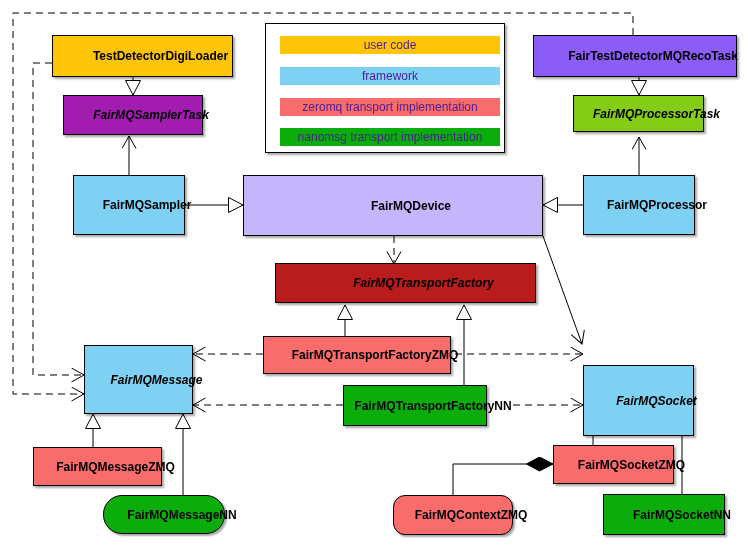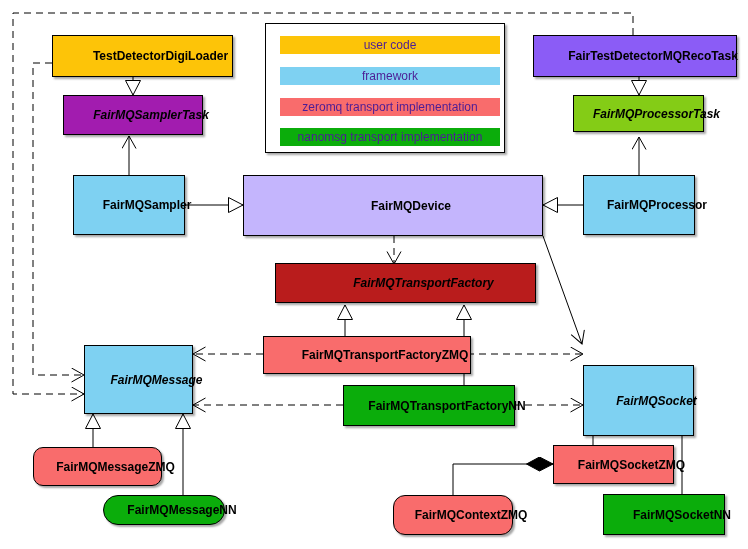--- a/index.html
+++ b/index.html
@@ -93,26 +93,26 @@
   <div class="node" style="left: 533px; top: 35px; width: 204px; height: 42px; background-color: #8b5cf6;">FairTestDetectorMQRecoTask</div>
 
   <div class="node abstract" style="left: 63px; top: 95px; width: 140px; height: 40px; background-color: #a21caf;">FairMQSamplerTask</div>
   <div class="node abstract" style="left: 573px; top: 95px; width: 131px; height: 37px; background-color: #84cc16;">FairMQProcessorTask</div>
 
   <div class="node" style="left: 73px; top: 175px; width: 112px; height: 60px; background-color: rgb(126, 209, 242);">FairMQSampler</div>
   <div class="node" style="left: 243px; top: 175px; width: 300px; height: 61px; background-color: #c4b5fd;">FairMQDevice</div>
   <div class="node" style="left: 583px; top: 175px; width: 112px; height: 60px; background-color: rgb(126, 209, 242);">FairMQProcessor</div>
 
   <div class="node abstract" style="left: 263px; top: 263px; width: 261px; height: 40px; background-color: #b91c1c; margin-left: 12px;">FairMQTransportFactory</div>
-  <div class="node" style="left: 263px; top: 336px; width: 208px; height: 38px; background-color: rgb(249, 108, 108);">FairMQTransportFactoryZMQ</div>
-  <div class="node" style="left: 343px; top: 385px; width: 172px; height: 41px; background-color: rgb(11, 173, 11);">FairMQTransportFactoryNN</div>
+  <div class="node" style="left: 263px; top: 336px; width: 188px; height: 38px; background-color: rgb(249, 108, 108);">FairMQTransportFactoryZMQ</div>
+  <div class="node" style="left: 343px; top: 385px; width: 144px; height: 41px; background-color: rgb(11, 173, 11);">FairMQTransportFactoryNN</div>
 
   <div class="node abstract" style="left: 84px; top: 345px; width: 109px; height: 69px; background-color: rgb(126, 209, 242);">FairMQMessage</div>
   <div class="node abstract" style="left: 583px; top: 345px; width: 111px; height: 71px; background-color: rgb(126, 209, 242); margin-top: 20px;">FairMQSocket</div>
 
-  <div class="node" style="left: 33px; top: 447px; width: 129px; height: 39px; background-color: rgb(249, 108, 108); border-radius: 10px;">FairMQMessageZMQ</div>
-  <div class="node" style="left: 103px; top: 495px; width: 122px; height: 30px; background-color: rgb(11, 173, 11); border-radius: 19px;">FairMQMessageNN</div>
+  <div class="node" style="left: 33px; top: 447px; width: 129px; height: 39px; background-color: rgb(249, 108, 108);">FairMQMessageZMQ</div>
+  <div class="node" style="left: 103px; top: 495px; width: 122px; height: 39px; background-color: rgb(11, 173, 11); border-radius: 19px;">FairMQMessageNN</div>
 
   <div class="node" style="left: 553px; top: 445px; width: 121px; height: 39px; background-color: rgb(249, 108, 108);">FairMQSocketZMQ</div>
   <div class="node" style="left: 603px; top: 494px; width: 122px; height: 41px; background-color: rgb(11, 173, 11);">FairMQSocketNN</div>
   <div class="node" style="left: 393px; top: 495px; width: 120px; height: 40px; background-color: rgb(249, 108, 108); border-radius: 12px;">FairMQContextZMQ</div>
 
 </div>
 
 </body></html>

